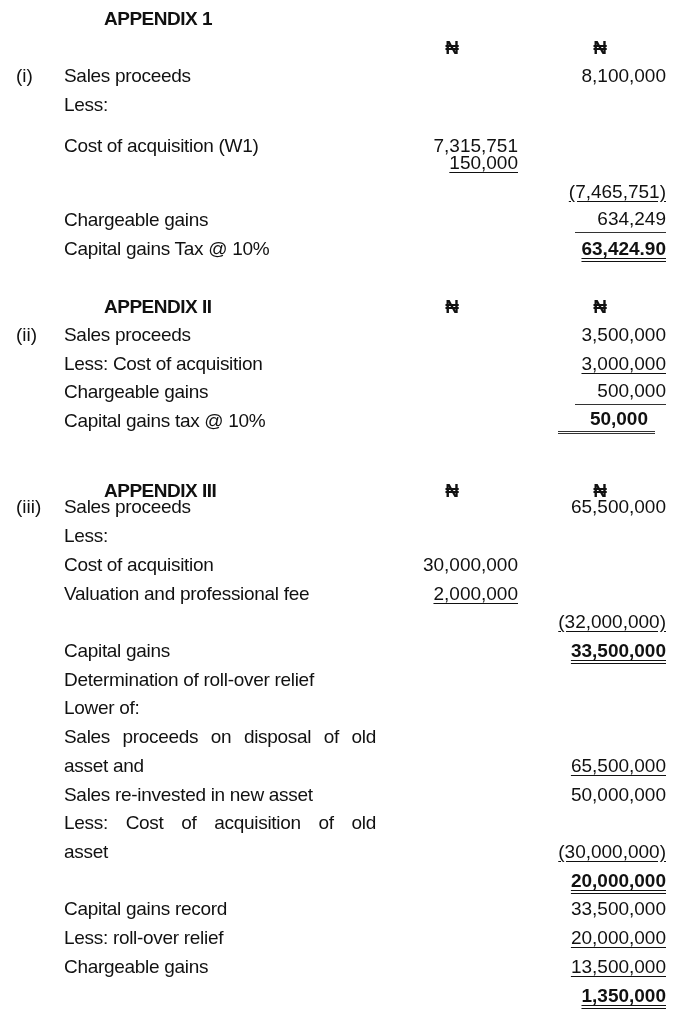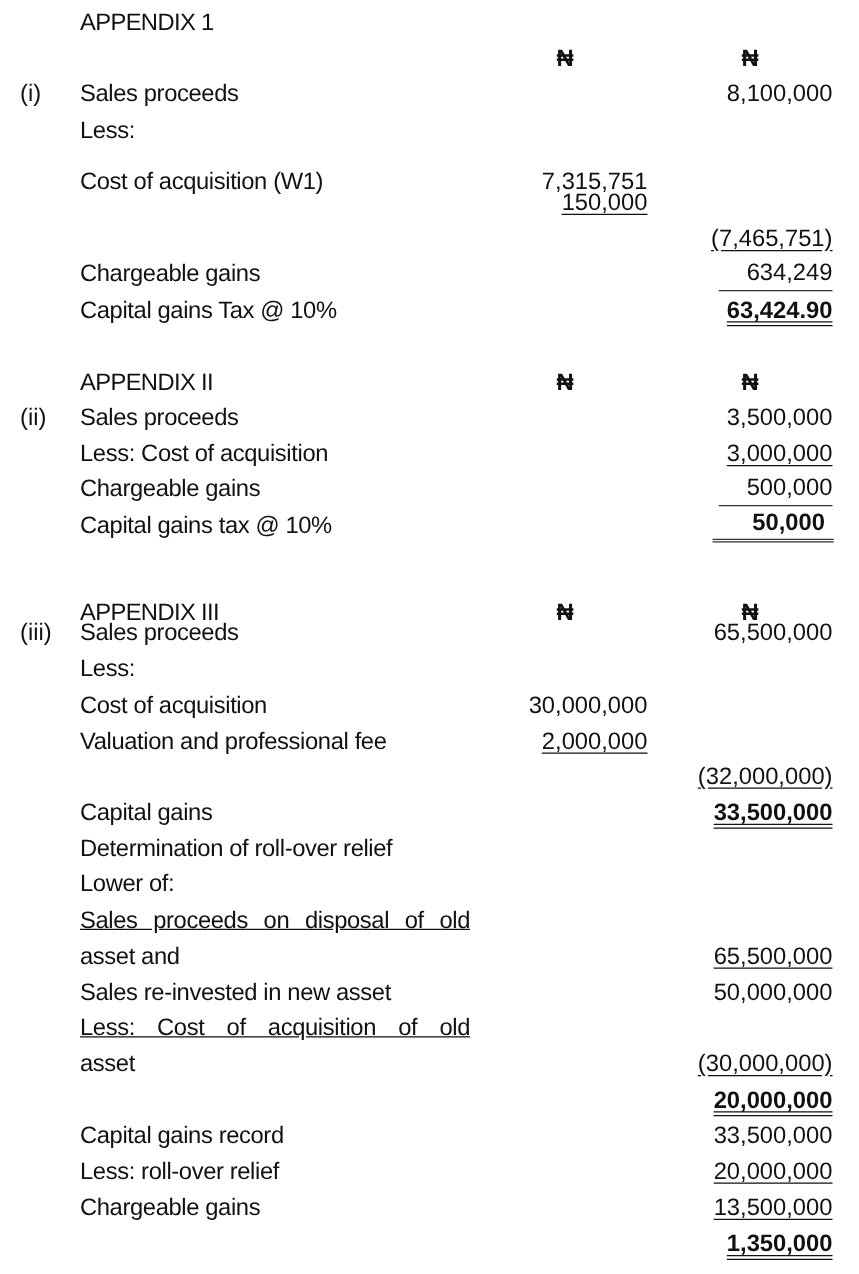--- a/index.html
+++ b/index.html
@@ -12,22 +12,22 @@
   .row {
     position: absolute; left: 0; width: 687px; height: 29px;
   }
   .num {
     position: absolute; left: 16px; top: 0; line-height: 29px;
   }
   .label {
     position: absolute; left: 64px; top: 0; line-height: 29px; white-space: nowrap;
     letter-spacing: -0.3px;
   }
-  .label.justify { width: 312px; text-align: justify; text-align-last: justify; text-decoration: underline; }
-  .heading { font-weight: normal; letter-spacing: -0.5px; }
+  .label.justify { width: 312px; text-align: justify; text-align-last: justify; }
+  .heading { font-weight: bold; letter-spacing: -0.5px; margin-left: 40px; }
   .mid {
     position: absolute; right: 169px; top: 0; line-height: 29px; text-align: right; white-space: nowrap;
   }
   .right {
     position: absolute; right: 21px; top: 0; line-height: 29px; text-align: right; white-space: nowrap;
   }
   .cur { font-weight: bold; }
   .mid.cur { right: 228px; }
   .right.cur { right: 80px; }
   .u { text-decoration: underline; text-underline-offset: 3px; }
@@ -86,21 +86,21 @@
 <div class="row" style="top:349px">
   <span class="label">Less: Cost of acquisition</span>
   <span class="right u">3,000,000</span>
 </div>
 <div class="row" style="top:377px">
   <span class="label">Chargeable gains</span>
   <span class="right line-below" style="line-height:27px">500,000</span>
 </div>
 <div class="row" style="top:406px">
   <span class="label">Capital gains tax @ 10%</span>
-  <span class="right b dbl-below" style="line-height:25px; right:20px; padding-right:7px;">50,000</span>
+  <span class="right b dbl-below" style="line-height:25px; right:32px; padding-right:7px;">50,000</span>
 </div>
 
 <div class="row" style="top:476px">
   <span class="label heading">APPENDIX III</span>
   <span class="mid cur">₦</span>
   <span class="right cur">₦</span>
 </div>
 <div class="row" style="top:492px">
   <span class="num">(iii)</span>
   <span class="label">Sales proceeds</span>

